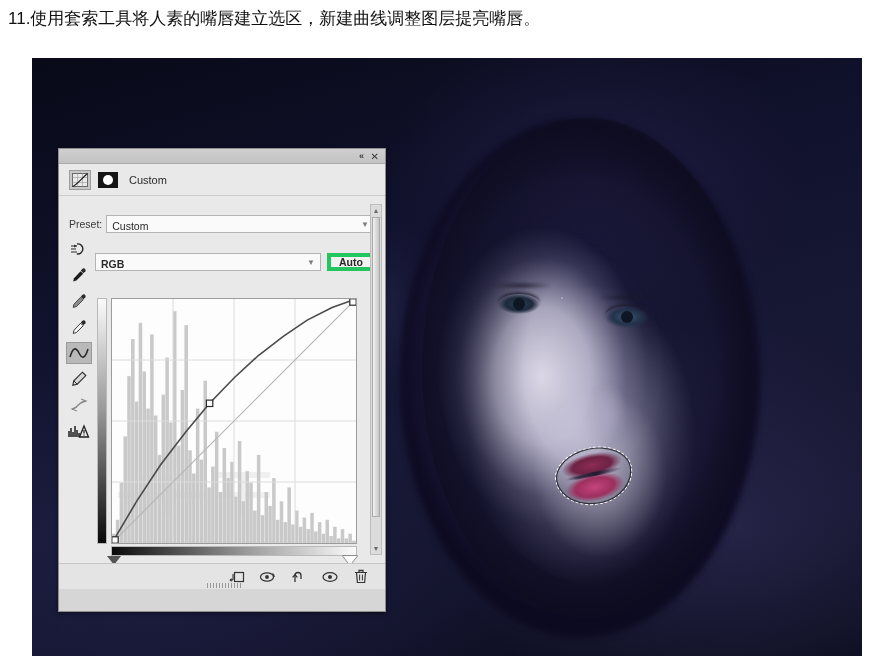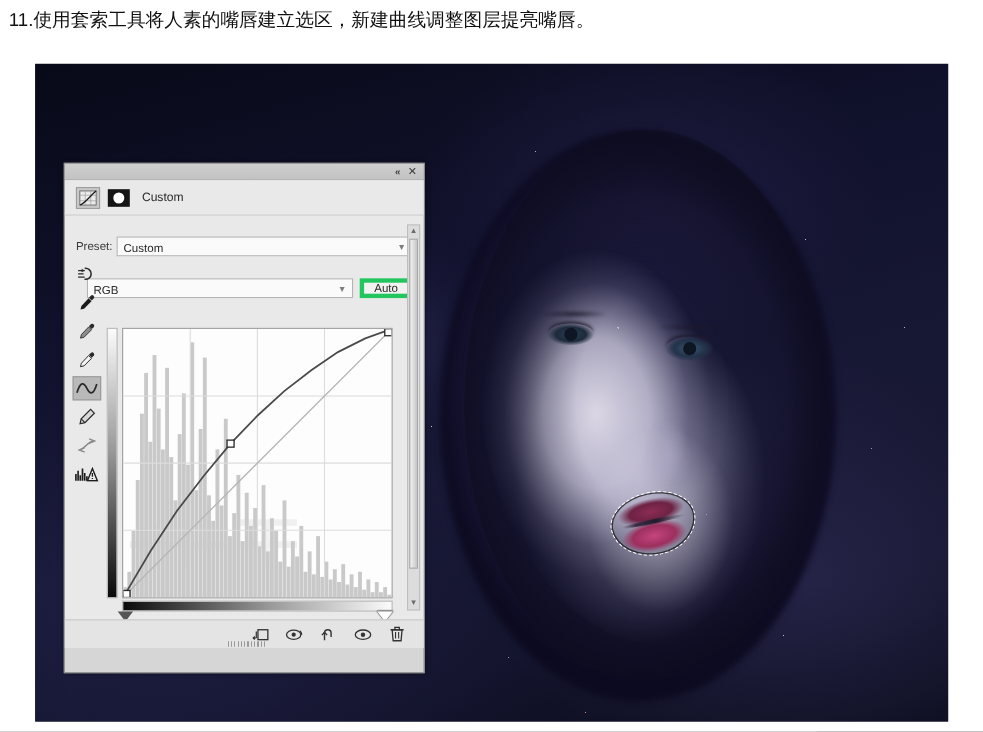--- a/index.html
+++ b/index.html
@@ -319,21 +319,21 @@
         </div>
 
         <div class="row">
           <span class="row-label">Preset:</span>
           <div class="combo">
             <span>Custom</span>
             <span class="chev">▼</span>
           </div>
         </div>
 
-        <div class="row" style="padding-left:20px;">
+        <div class="row" style="padding-left:36px;font-weight:bold;">
           <div class="combo">
             <span>RGB</span>
             <span class="chev">▼</span>
           </div>
           <div class="auto-btn">Auto</div>
         </div>
 
         <div class="toolcol">
           <div class="tool">
             <svg width="18" height="16" viewBox="0 0 18 16" aria-hidden="true">

